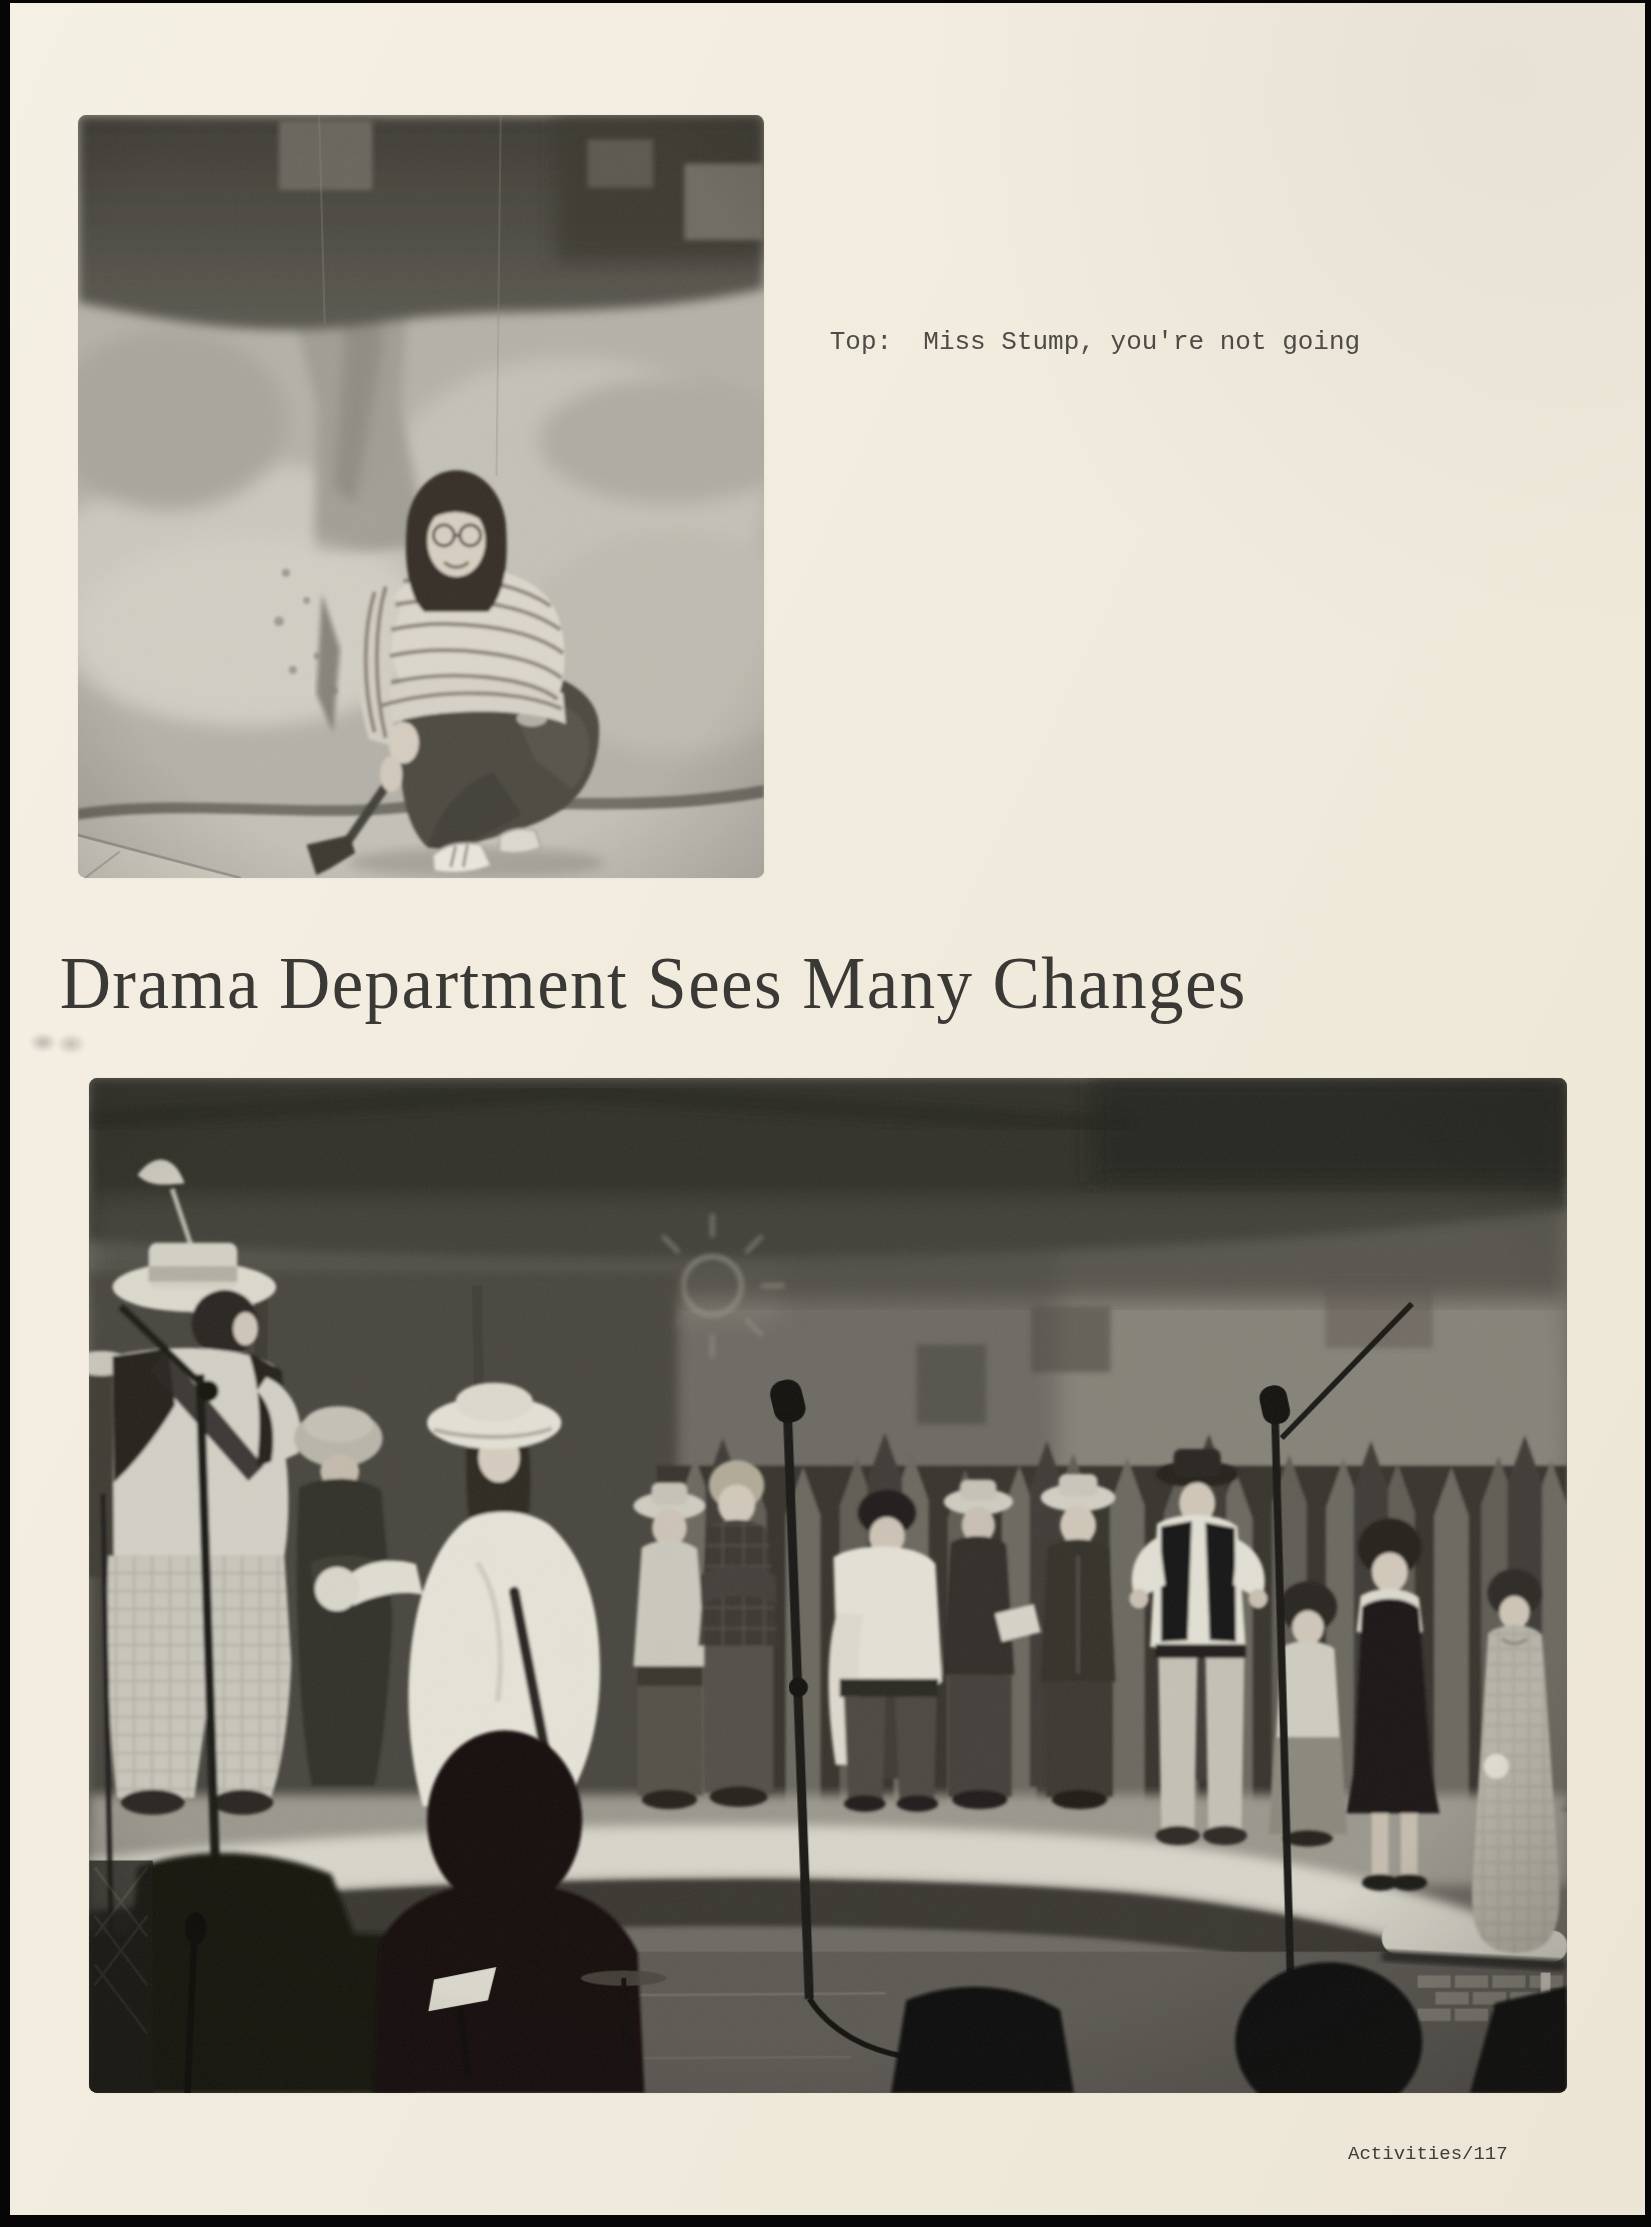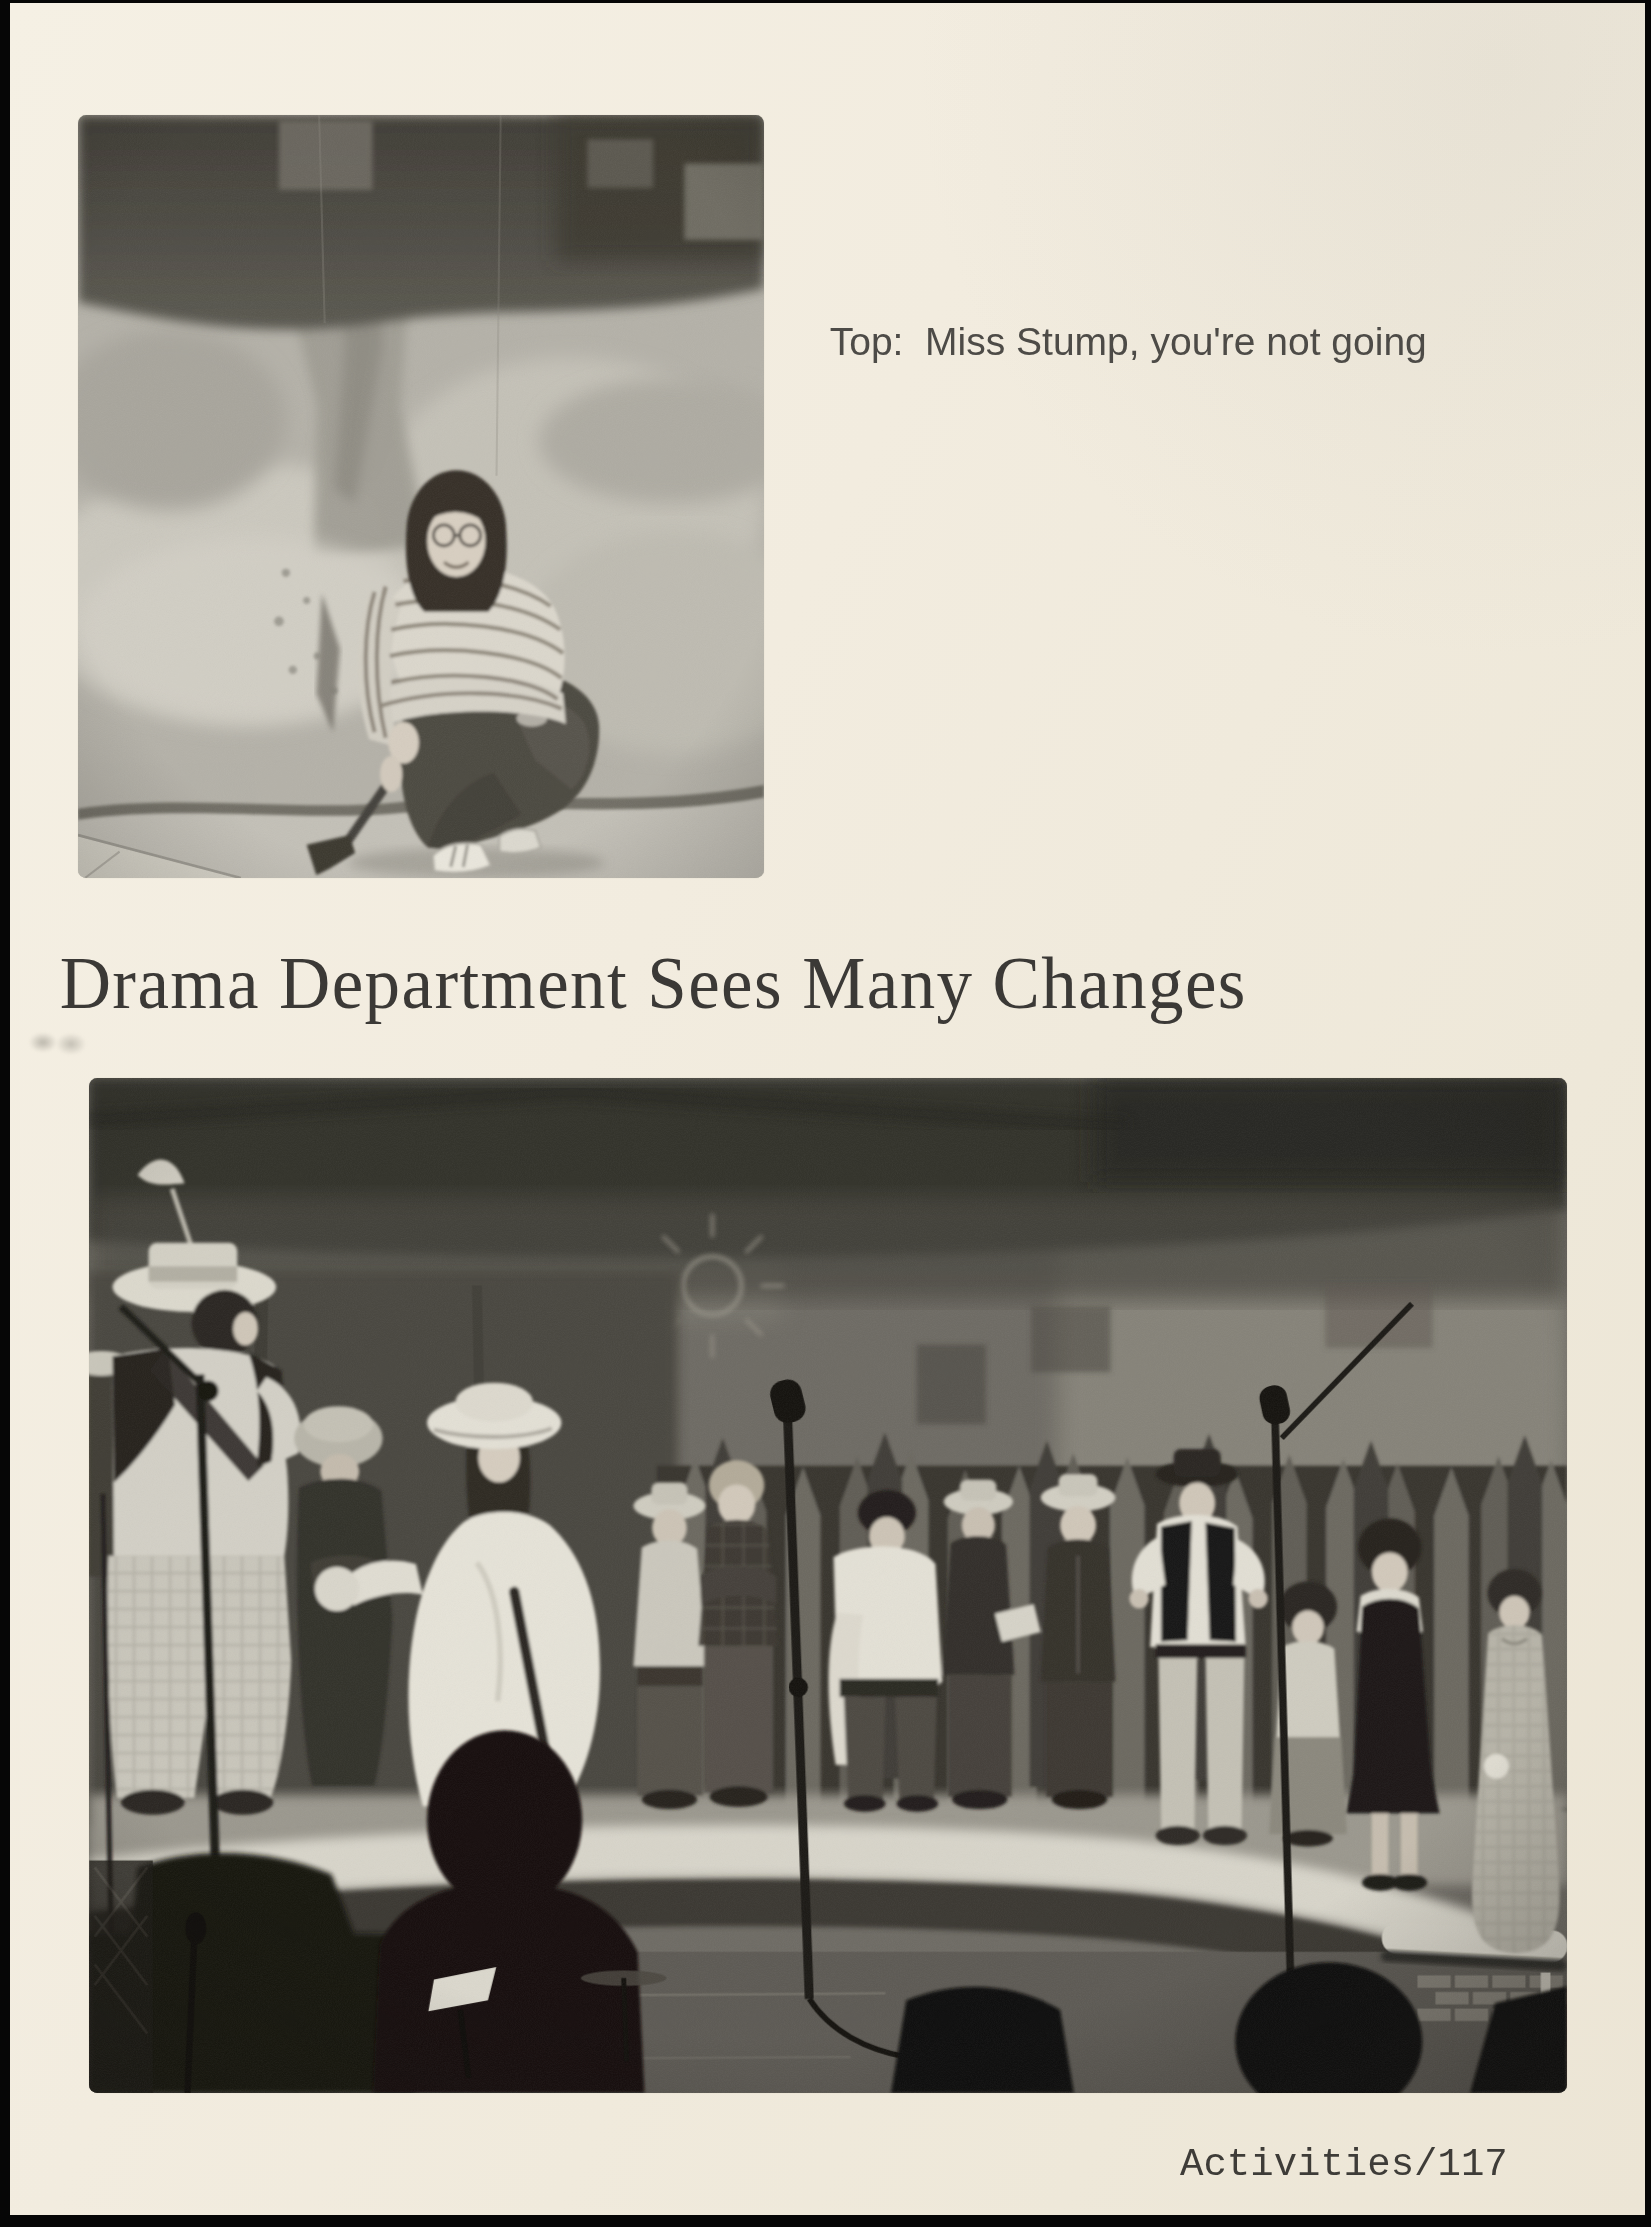--- a/index.html
+++ b/index.html
@@ -17,41 +17,41 @@
   }
   .photo{
     position:absolute;border-radius:8.3px;overflow:hidden;
     box-shadow:0 0 0.7px rgba(60,55,45,.35);
   }
   .photo svg{display:block;width:100%;height:100%;}
   .photo-top{left:68px;top:112px;width:686px;height:763px;}
   .photo-stage{left:79px;top:1075px;width:1478px;height:1015px;}
   .caption{
     position:absolute;left:820px;top:234px;width:713px;
-    font-family:Liberation Sans, sans-serif;
-    font-size:39px;line-height:42px;color:#4d4b47;white-space:pre;
+    font-family:Liberation Mono, monospace;
+    font-size:26px;line-height:42px;color:#4d4b47;white-space:pre;
   }
   .caption div{white-space:pre;}
   .headline{
     position:absolute;left:50px;top:938px;width:1455px;margin:0;
     font-family:"Liberation Serif","DejaVu Serif",serif;font-weight:normal;
     font-size:71px;letter-spacing:1.4px;color:#3b3936;
     transform:scaleY(1.04);transform-origin:left top;
   }
   .smudge{
     position:absolute;left:15.2px;top:1020px;width:76px;height:42px;
     background:
       radial-gradient(ellipse 19.4px 14px at 18px 19.4px,rgba(130,127,118,.50),rgba(130,127,118,0) 72%),
       radial-gradient(ellipse 21px 15.2px at 46px 21px,rgba(130,127,118,.42),rgba(130,127,118,0) 72%);
     filter:blur(1.4px);
   }
   .footer{
     position:absolute;left:1039px;top:2140px;width:459px;text-align:right;
     font-family:"Liberation Mono","DejaVu Sans Mono",monospace;
-    font-size:39px;color:#3e3c38;
+    font-size:19px;color:#3e3c38;
   }
 </style>
 </head>
 <body>
 
 <div class="page">
 
   <div class="photo photo-top" role="img" aria-label="Miss Stump crouching on a stage floor holding a hammer in front of a painted backdrop">
     <svg viewBox="0 0 990 1100" preserveAspectRatio="none">
       <defs>

